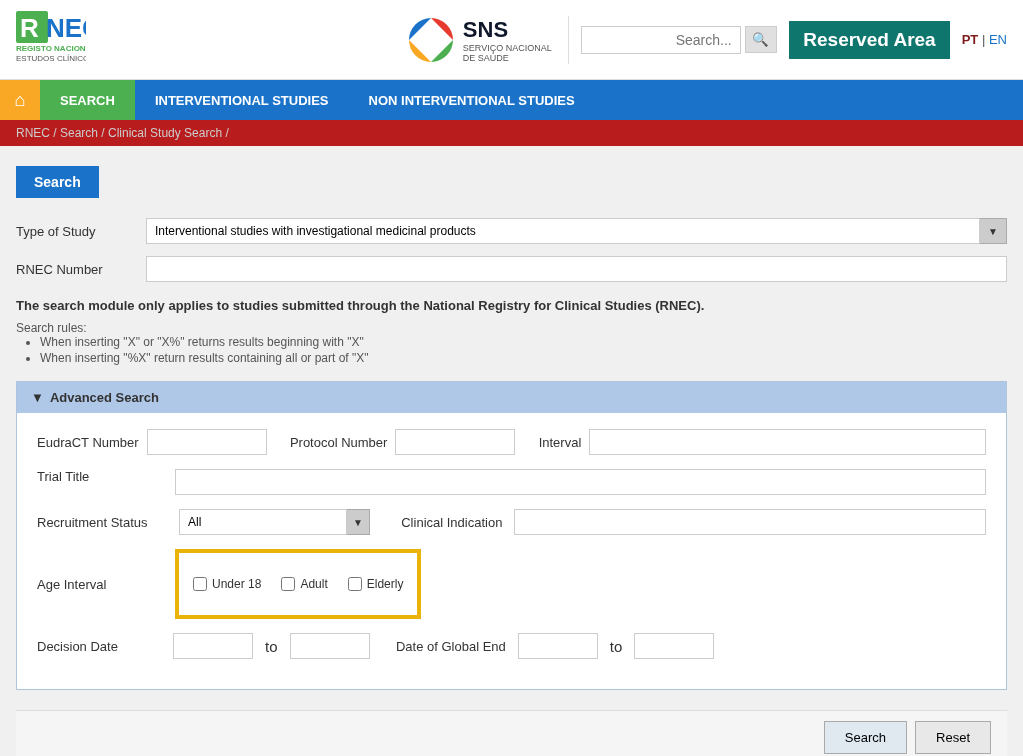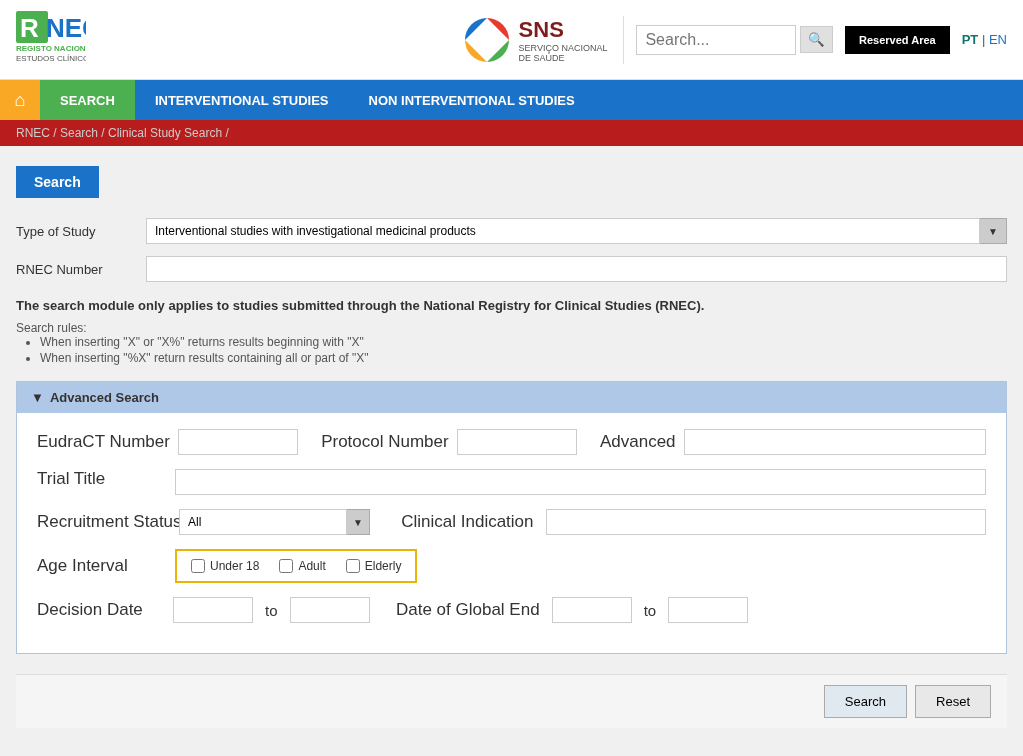--- a/index.html
+++ b/index.html
@@ -13,25 +13,25 @@
       padding: 8px 16px;
       border-bottom: 1px solid #ddd;
       height: 80px;
     }
     #logo-area { display: flex; align-items: center; flex: 1; }
 
     #header-right { display: flex; align-items: center; gap: 12px; }
     #sns-logo { display: flex; align-items: center; gap: 8px; padding-right: 16px; border-right: 1px solid #ddd; }
 
     #search-bar { display: flex; align-items: center; gap: 4px; }
-    #header-search { border: 1px solid #ccc; padding: 5px 8px; font-size: 16px; width: 160px; color: #999; }
+    #header-search { border: 1px solid #ccc; padding: 5px 8px; font-size: 14px; width: 160px; color: #999; text-align: right; }
     #header-search-btn { background: #e0e0e0; border: 1px solid #ccc; padding: 5px 7px; cursor: pointer; }
-    #reserved-area-btn { background: #000000; color: #fff; border: none; padding: 8px 14px; font-size: 11px; font-weight: bold; cursor: pointer; }
+    #reserved-area-btn { background: #0f766e; color: #fff; border: none; padding: 8px 14px; font-size: 19px; font-weight: bold; cursor: pointer; }
     #lang-switcher { font-size: 13px; color: #555; }
-    #lang-switcher .active { font-weight: bold; color: #0f766e; }
+    #lang-switcher .active { font-weight: bold; color: #7f1d1d; }
 
     
     #nav {
       background: #1a73c8;
       display: flex;
       align-items: center;
       height: 40px;
     }
     #home-icon {
       background: #f9a825;
@@ -150,21 +150,21 @@
       padding: 16px 20px;
     }
 
     .adv-row {
       display: flex;
       align-items: center;
       margin-bottom: 14px;
       gap: 8px;
     }
     .adv-label {
-      font-size: 17px;
+      font-size: 13px;
       color: #333;
       white-space: nowrap;
     }
     .adv-input {
       border: 1px solid #ccc;
       padding: 5px 7px;
       font-size: 12px;
       background: #fff;
     }
 
@@ -173,22 +173,22 @@
     .recruitment-select {
       flex: 1;
       border: 1px solid #ccc;
       padding: 5px 8px;
       font-size: 12px;
       background: #fff;
       appearance: none;
     }
 
     .age-box {
-      border: 2px solid #eab308;
-      padding: 8px 14px;
+      border: 4px solid #eab308;
+      padding: 24px 14px;
       display: flex;
       align-items: center;
       gap: 20px;
     }
     .age-option { display: flex; align-items: center; gap: 5px; font-size: 12px; }
     .age-option input[type=checkbox] { width: 14px; height: 14px; }
 
     .date-row { align-items: center; gap: 6px; }
     .date-input { width: 80px; }
     .date-to { font-size: 15px; }
@@ -237,21 +237,21 @@
     <div id="sns-logo">
 
       <svg width="48" height="48" viewBox="0 0 48 48">
         <path d="M24,2 A22,22 0 0,1 46,24" fill="#e63b2e"></path>
         <path d="M46,24 A22,22 0 0,1 24,46" fill="#4caf50"></path>
         <path d="M24,46 A22,22 0 0,1 2,24" fill="#f9a825"></path>
         <path d="M2,24 A22,22 0 0,1 24,2" fill="#1a73c8"></path>
         <circle cx="24" cy="24" r="10" fill="white"></circle>
       </svg>
       <div>
-        <div style="font-size:22px;font-weight:bold;color:#7f1d1d;">SNS</div>
+        <div style="font-size:22px;font-weight:bold;color:#0f172a;">SNS</div>
         <div style="font-size:9px;color:#555;">SERVIÇO NACIONAL</div>
         <div style="font-size:9px;color:#555;">DE SAÚDE</div>
       </div>
     </div>
 
     <div id="search-bar">
       <input type="text" id="header-search" class="" placeholder="Search..." style="">
       <button id="header-search-btn">
         <span>🔍</span>
       </button>
@@ -323,21 +323,21 @@
     </div>
     <div id="advanced-search-body">
 
       <div class="adv-row" style="align-items:center;">
         <span class="adv-label">EudraCT Number</span>
         <input class="adv-input" type="text" style="width: 120px;">
         &nbsp;&nbsp;
         <span class="adv-label">Protocol Number</span>
         <input class="adv-input" type="text" style="width: 120px;">
         &nbsp;&nbsp;
-        <span class="adv-label">Advanced</span>
+        <span class="adv-label">Interval</span>
         <input class="adv-input" type="text" style="flex: 1 1 0%;">
       </div>
 
       <div class="adv-row" style="align-items:flex-start;">
         <span class="adv-label" style="width:130px;">Trial Title</span>
         <input class="adv-input" type="text" style="flex: 1 1 0%;">
       </div>
 
       <div class="adv-row recruitment-row" style="align-items:center;">
         <span class="adv-label" style="width:130px;">Recruitment Status</span>

